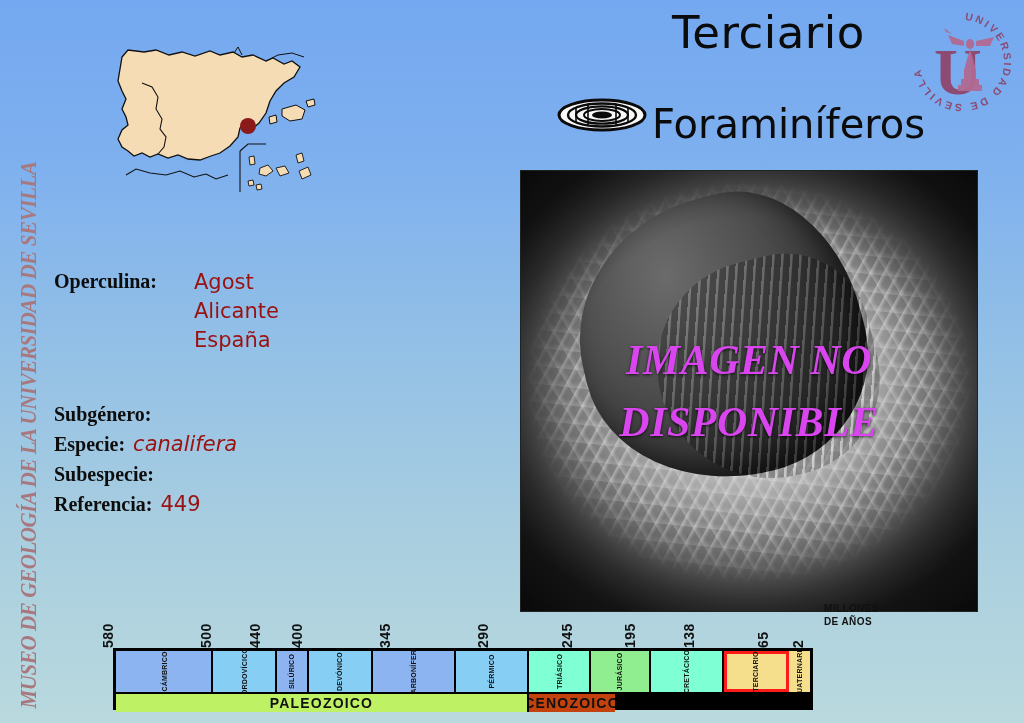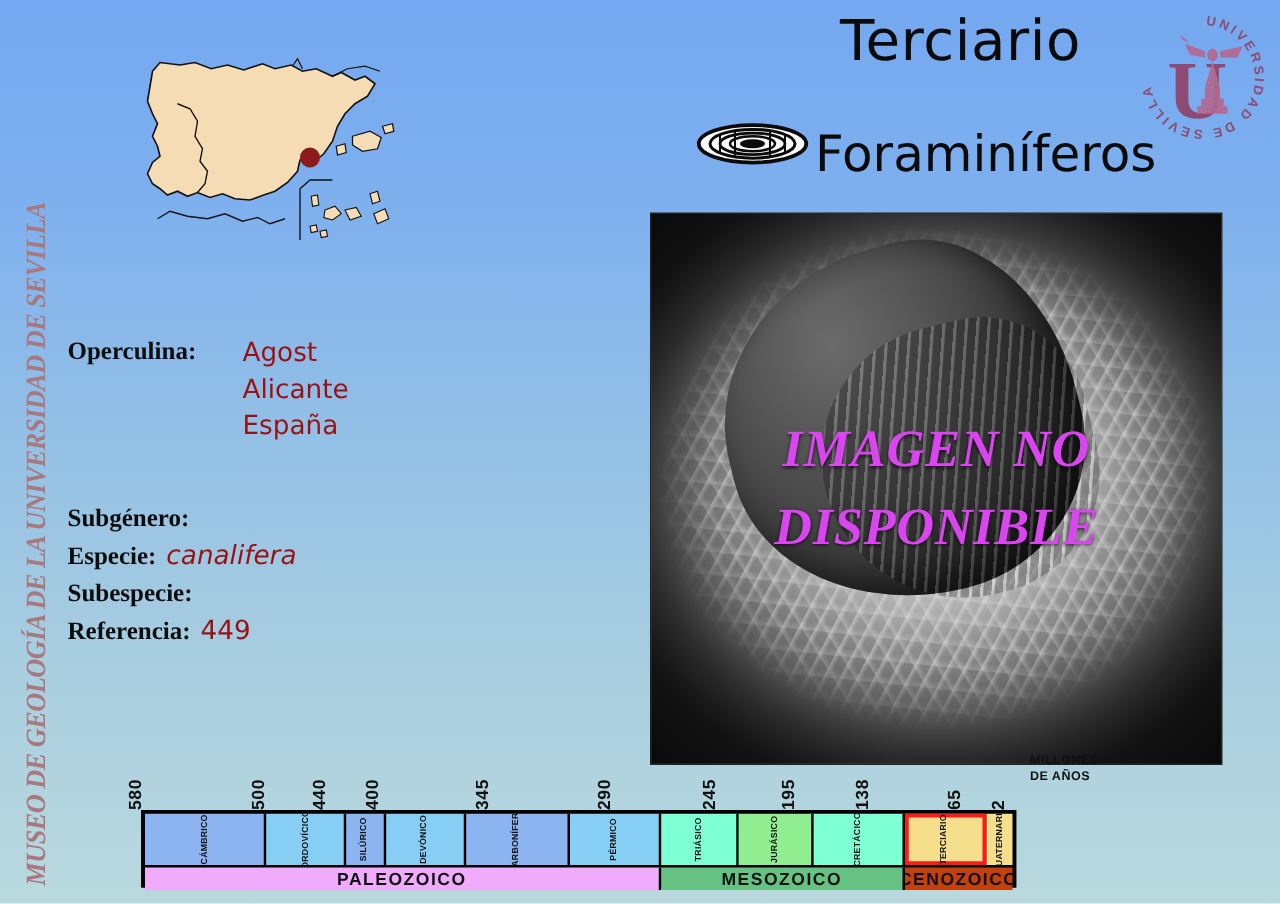--- a/index.html
+++ b/index.html
@@ -455,25 +455,22 @@
           <span class="plabel">CRETÁCICO</span>
         </div>
         <div class="period hl" style="width: 9.4%; background: rgb(245, 222, 140);">
           <span class="plabel">TERCIARIO</span>
         </div>
         <div class="period" style="width: 3%; background: rgb(245, 222, 140);">
           <span class="plabel">CUATERNARIO</span>
         </div>
       </div>
     <div id="eras-row">
-        <div class="era" style="width: 59.5%; background: #f0abfc;">
+        <div class="era" style="width: 59.5%; background: #bef264;">
           <span class="elabel">PALEOZOICO</span>
-        </div>
-        <div class="era" style="width: 28.1%; background: rgb(102, 194, 131);">
-          <span class="elabel">MESOZOICO</span>
         </div>
         <div class="era" style="width: 12.4%; background: #c2410c;">
           <span class="elabel">CENOZOICO</span>
         </div>
       </div>
   </div>
 
   <div id="units-label">
     <div>MILLONES</div>
     <div>DE AÑOS</div>

